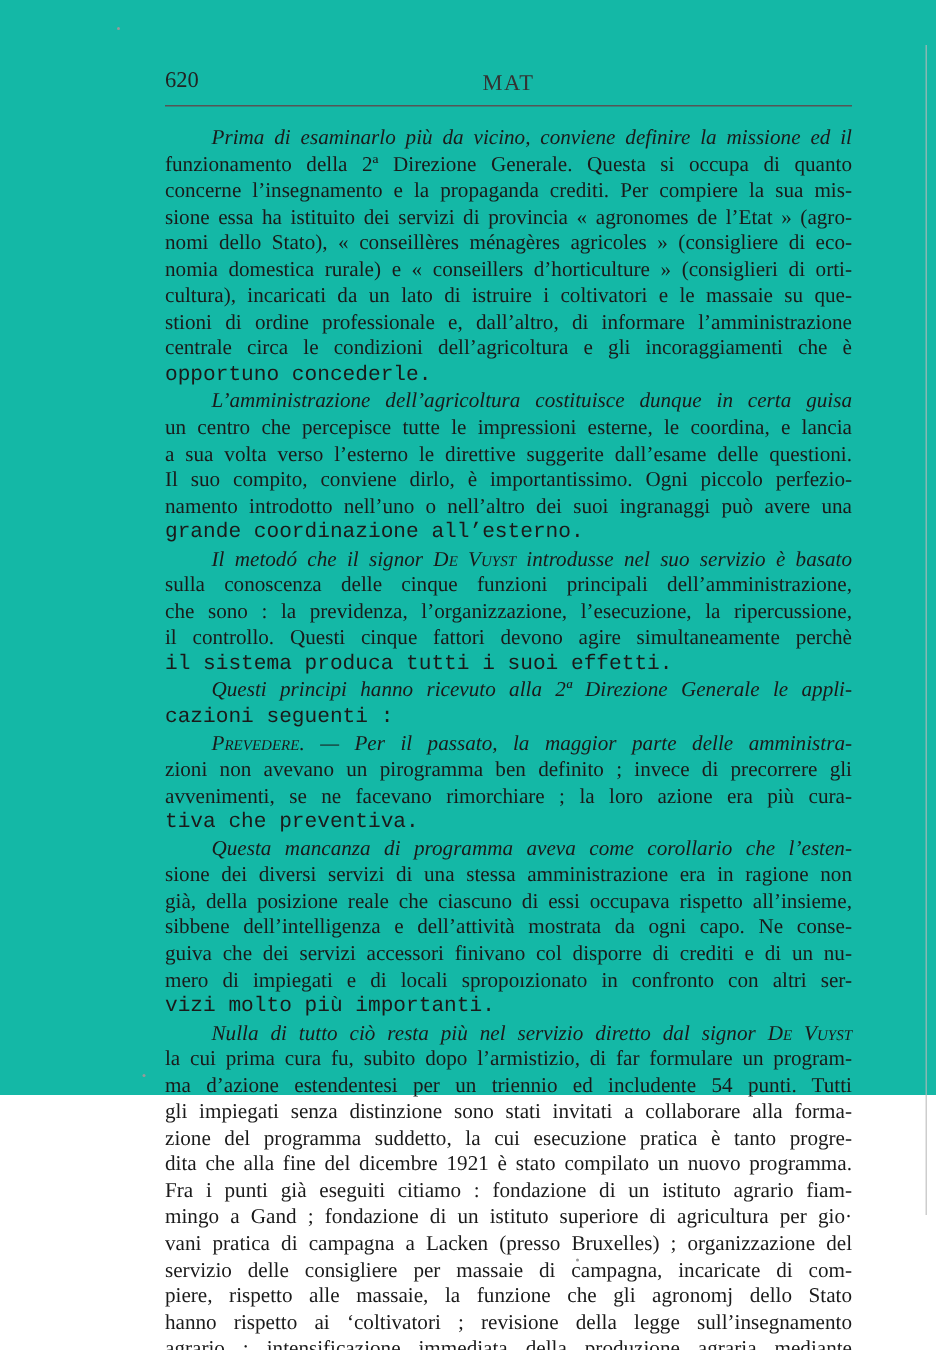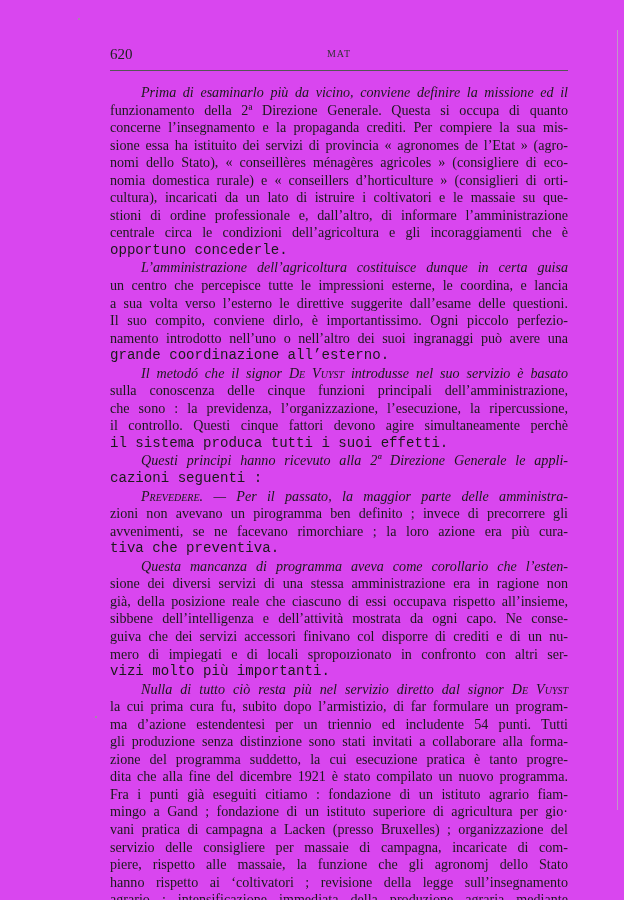--- a/index.html
+++ b/index.html
@@ -11,22 +11,22 @@
       width: 624px;
       height: 900px;
       position: relative;
       overflow: hidden;
       font-family: "DejaVu Serif", "Liberation Serif", serif;
       color: #1a1a1a;
     }
     .page {
       position: absolute;
       left: 0; top: 0;
-      width: 624px; height: 900px;
-      background: #d946ef;
+      width: 624px; height: 730px;
+      background: #14b8a6;
     }
     .binding-edge {
       position: absolute;
       left: 617px; top: 30px;
       width: 1px; height: 780px;
       background: #b8b8b8;
       opacity: 0.7;
     }
     .header {
       position: absolute;
@@ -40,21 +40,21 @@
       left: 0; top: 4px;
       font-family: "Liberation Serif", serif;
       font-size: 15px;
       color: #222;
     }
     .running-head {
       position: absolute;
       left: 0; right: 0; top: 6px;
       text-align: center;
       font-family: "Liberation Serif", serif;
-      font-size: 10px;
+      font-size: 15px;
       letter-spacing: 1px;
       color: #333;
     }
     .header-rule {
       position: absolute;
       left: 110px;
       top: 70px;
       width: 458px;
       height: 0;
       border-top: 1px solid #555;
@@ -136,21 +136,21 @@
       <span class="line indent">Questa mancanza di programma aveva come corollario che l’esten-</span>
       <span class="line">sione dei diversi servizi di una stessa amministrazione era in ragione non</span>
       <span class="line">già, della posizione reale che ciascuno di essi occupava rispetto all’insieme,</span>
       <span class="line">sibbene dell’intelligenza e dell’attività mostrata da ogni capo. Ne conse-</span>
       <span class="line">guiva che dei servizi accessori finivano col disporre di crediti e di un nu-</span>
       <span class="line">mero di impiegati e di locali spropoızionato in confronto con altri ser-</span>
       <span class="line last">vizi molto più importanti.</span>
       <span class="line indent"><span>Nulla di tutto ciò resta più nel servizio diretto dal signor </span><span class="sc">De Vuyst</span><span></span></span>
       <span class="line">la cui prima cura fu, subito dopo l’armistizio, di far formulare un program-</span>
       <span class="line">ma d’azione estendentesi per un triennio ed includente 54 punti. Tutti</span>
-      <span class="line">gli produzione senza distinzione sono stati invitati a collaborare alla forma-</span>
+      <span class="line">gli impiegati senza distinzione sono stati invitati a collaborare alla forma-</span>
       <span class="line">zione del programma suddetto, la cui esecuzione pratica è tanto progre-</span>
       <span class="line">dita che alla fine del dicembre 1921 è stato compilato un nuovo programma.</span>
       <span class="line">Fra i punti già eseguiti citiamo : fondazione di un istituto agrario fiam-</span>
       <span class="line">mingo a Gand ; fondazione di un istituto superiore di agricultura per gio·</span>
       <span class="line">vani pratica di campagna a Lacken (presso Bruxelles) ; organizzazione del</span>
       <span class="line">servizio delle consigliere per massaie di campagna, incaricate di com-</span>
       <span class="line">piere, rispetto alle massaie, la funzione che gli agronomj dello Stato</span>
       <span class="line">hanno rispetto ai ‘coltivatori ; revisione della legge sull’insegnamento</span>
       <span class="line">agrario ; intensificazione immediata della produzione agraria mediante</span>
     </div>

